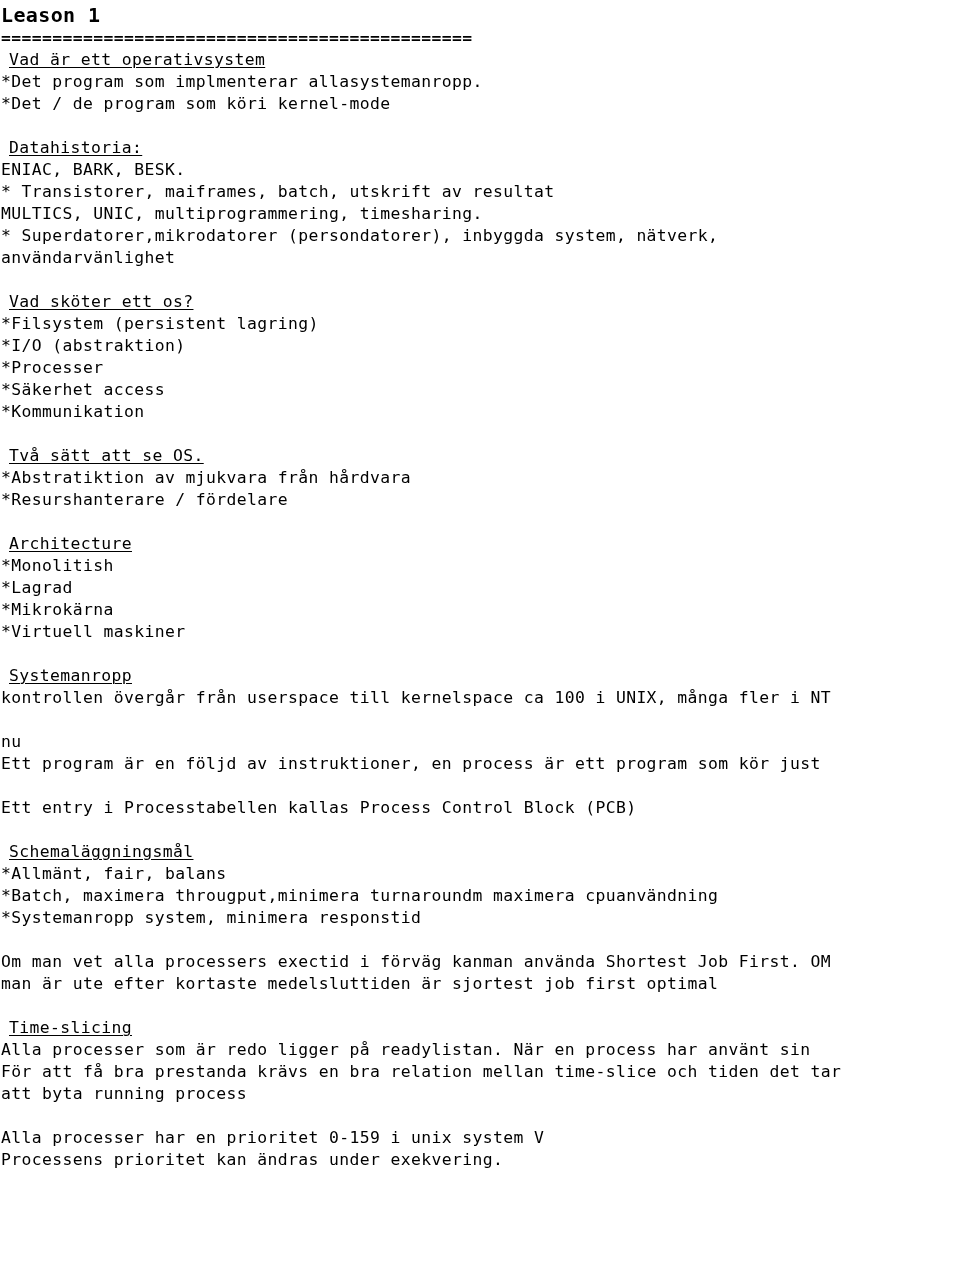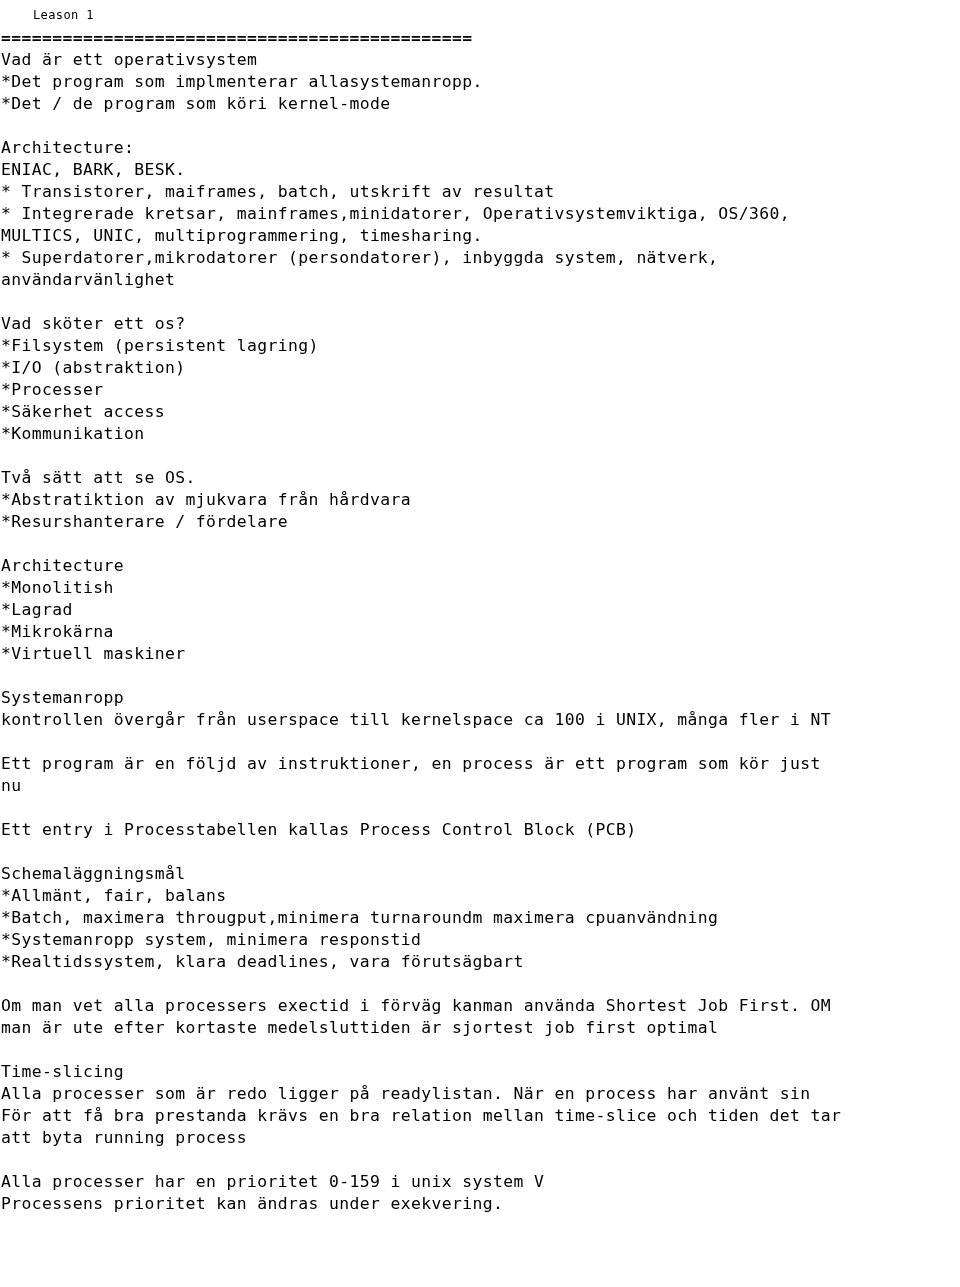--- a/index.html
+++ b/index.html
@@ -22,52 +22,52 @@
   .line {
     font-size: 16.4px;
     line-height: 22px;
     height: 22px;
     white-space: pre;
     letter-spacing: 0.38px;
     font-weight: normal;
     text-decoration: none;
   }
   .line.title {
-    font-weight: normal;
-    font-size: 12px;
+    font-weight: bold;
+    font-size: 20px;
     line-height: 23px;
     height: 23px;
-    margin-left: 32px;
   }
   .line.rule {
     font-weight: bold;
     letter-spacing: 0.38px;
   }
   .line.heading {
+    text-decoration: underline;
     text-underline-offset: 2px;
     text-decoration-thickness: 1px;
+    margin-left: 8px;
   }
   .line.blank {
     height: 22px;
   }
 </style>
 </head>
 <body>
 
 <div id="doc">
     <div class="line title">Leason 1</div>
     <div class="line rule">==============================================</div>
     <div class="line heading">Vad är ett operativsystem</div>
     <div class="line ">*Det program som implmenterar allasystemanropp.</div>
     <div class="line ">*Det / de program som köri kernel-mode</div>
     <div class="line blank"></div>
-    <div class="line heading">Architecture:</div>
+    <div class="line heading">Datahistoria:</div>
     <div class="line ">ENIAC, BARK, BESK.</div>
     <div class="line ">* Transistorer, maiframes, batch, utskrift av resultat</div>
-    <div class="line ">* Integrerade kretsar, mainframes,minidatorer, Operativsystemviktiga, OS/360,</div>
     <div class="line ">MULTICS, UNIC, multiprogrammering, timesharing.</div>
     <div class="line ">* Superdatorer,mikrodatorer (persondatorer), inbyggda system, nätverk,</div>
     <div class="line ">användarvänlighet</div>
     <div class="line blank"></div>
     <div class="line heading">Vad sköter ett os?</div>
     <div class="line ">*Filsystem (persistent lagring)</div>
     <div class="line ">*I/O (abstraktion)</div>
     <div class="line ">*Processer</div>
     <div class="line ">*Säkerhet access</div>
     <div class="line ">*Kommunikation</div>
@@ -78,30 +78,29 @@
     <div class="line blank"></div>
     <div class="line heading">Architecture</div>
     <div class="line ">*Monolitish</div>
     <div class="line ">*Lagrad</div>
     <div class="line ">*Mikrokärna</div>
     <div class="line ">*Virtuell maskiner</div>
     <div class="line blank"></div>
     <div class="line heading">Systemanropp</div>
     <div class="line ">kontrollen övergår från userspace till kernelspace ca 100 i UNIX, många fler i NT</div>
     <div class="line blank"></div>
+    <div class="line ">nu</div>
     <div class="line ">Ett program är en följd av instruktioner, en process är ett program som kör just</div>
-    <div class="line ">nu</div>
     <div class="line blank"></div>
     <div class="line ">Ett entry i Processtabellen kallas Process Control Block (PCB)</div>
     <div class="line blank"></div>
     <div class="line heading">Schemaläggningsmål</div>
     <div class="line ">*Allmänt, fair, balans</div>
     <div class="line ">*Batch, maximera througput,minimera turnaroundm maximera cpuanvändning</div>
     <div class="line ">*Systemanropp system, minimera responstid</div>
-    <div class="line ">*Realtidssystem, klara deadlines, vara förutsägbart</div>
     <div class="line blank"></div>
     <div class="line ">Om man vet alla processers exectid i förväg kanman använda Shortest Job First. OM</div>
     <div class="line ">man är ute efter kortaste medelsluttiden är sjortest job first optimal</div>
     <div class="line blank"></div>
     <div class="line heading">Time-slicing</div>
     <div class="line ">Alla processer som är redo ligger på readylistan. När en process har använt sin</div>
     <div class="line ">För att få bra prestanda krävs en bra relation mellan time-slice och tiden det tar</div>
     <div class="line ">att byta running process</div>
     <div class="line blank"></div>
     <div class="line ">Alla processer har en prioritet 0-159 i unix system V</div>

